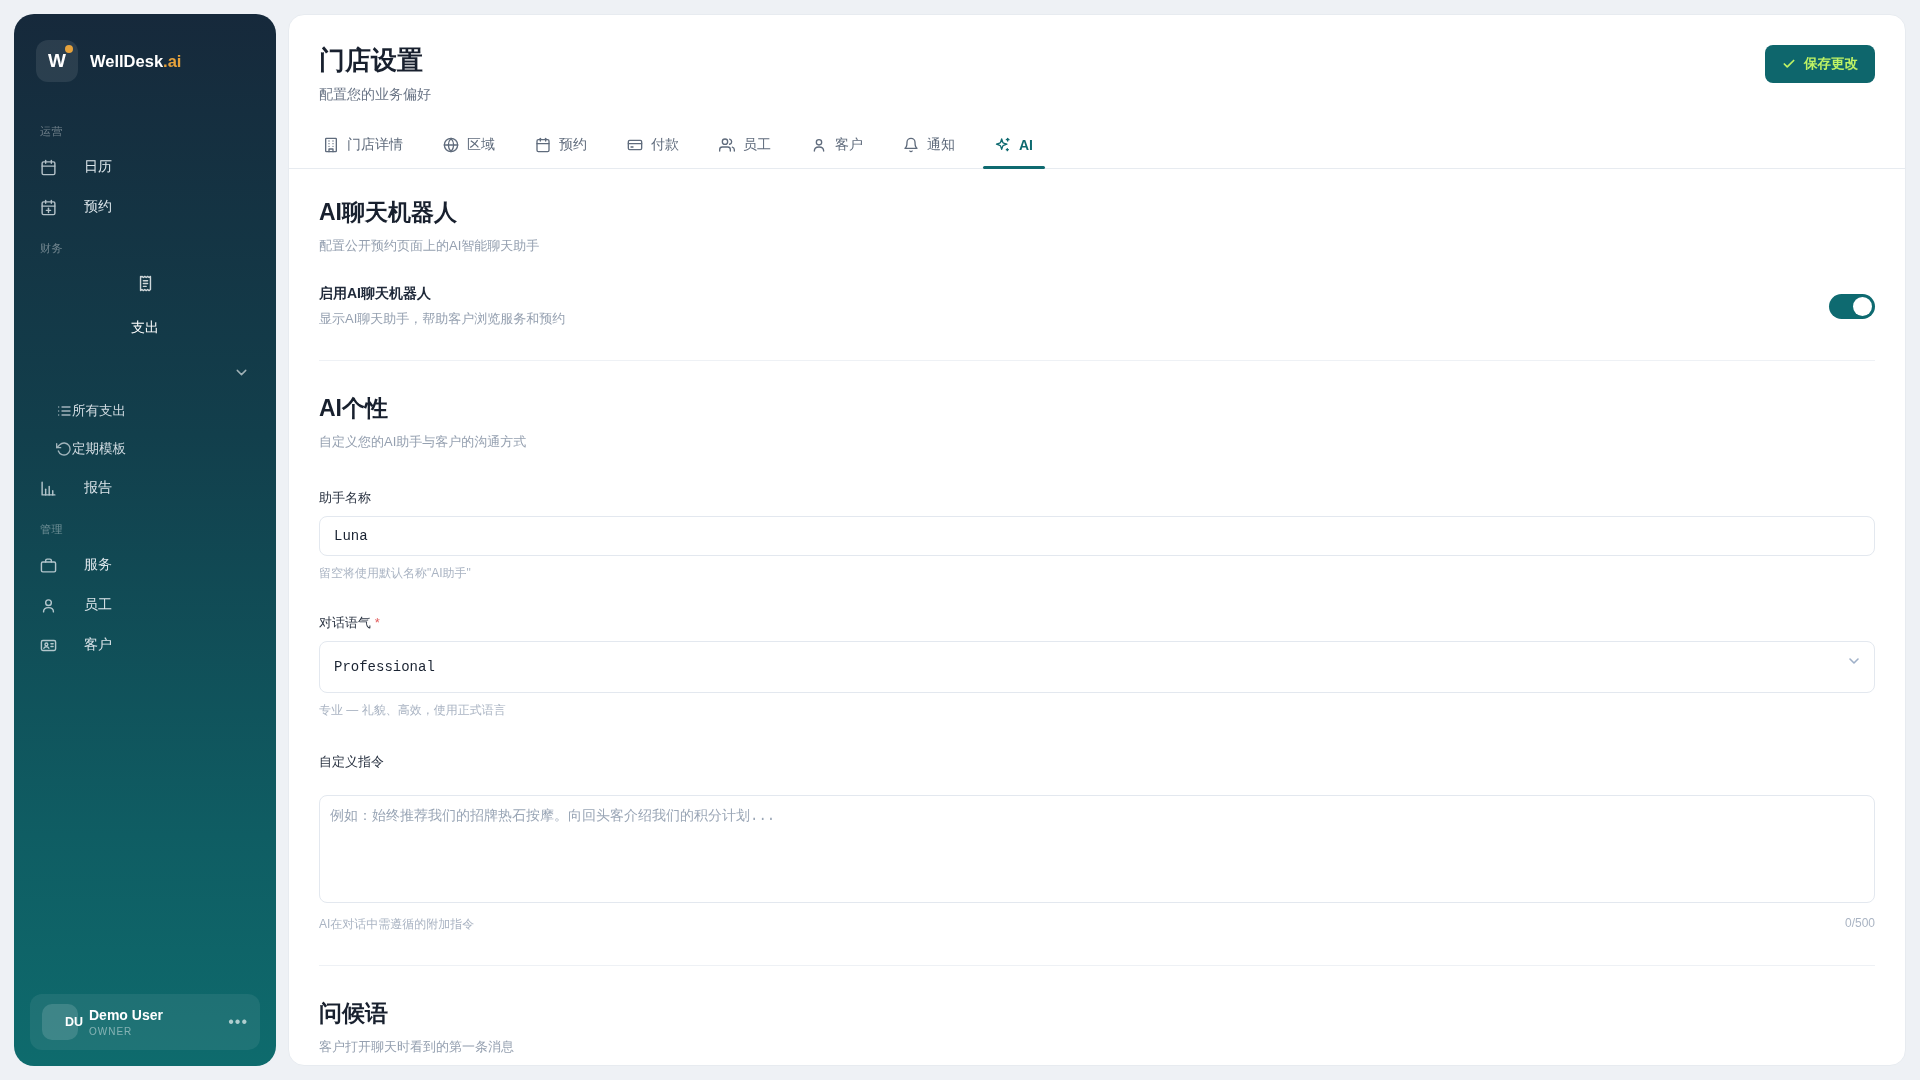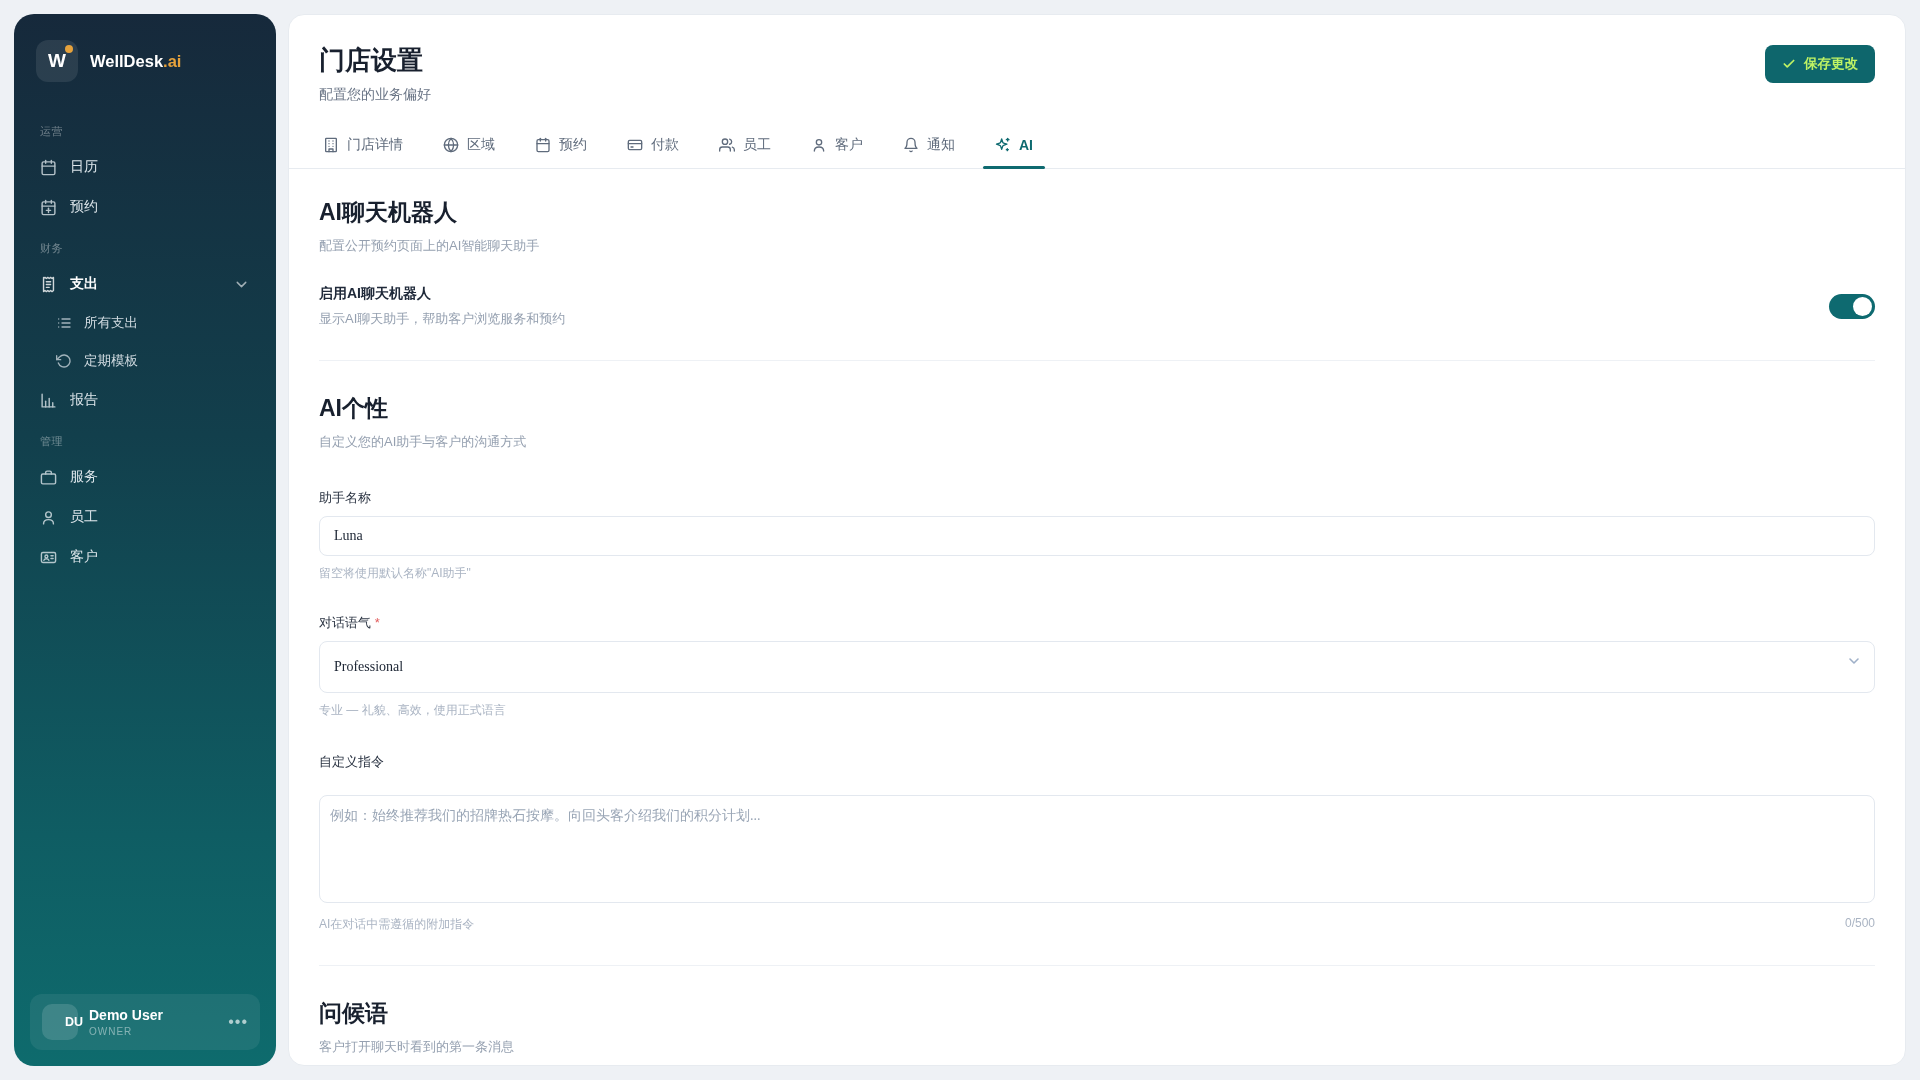--- a/index.html
+++ b/index.html
@@ -28,29 +28,29 @@
     background:rgba(255,255,255,.09);
     display:flex; align-items:center; justify-content:center;
     position:relative; color:#fff; font-weight:bold; font-size:19px;
   }
   .logo-dot { position:absolute; top:5px; right:5px; width:8px; height:8px; border-radius:50%; background:#e6a23c; }
   .brand-name { font-size:16.5px; font-weight:bold; color:#fff; }
   .brand-name .ai { color:#e6a23c; }
 
   .nav-section-label { font-size:11px; color:rgba(255,255,255,.38); margin:14px 10px 8px; letter-spacing:.5px; }
   .nav-item {
-    display:flex; align-items:center; gap:13px;
+    display:flex; align-items:center; gap:27px;
     padding:11px 10px; border-radius:10px;
     font-size:14px; color:#dce5ea; cursor:pointer;
   }
   .nav-item svg { width:17px; height:17px; opacity:.8; flex:0 0 17px; }
-  .nav-item.parent { color:#fff; font-weight:bold; }
+  .nav-item.parent { color:#fff; font-weight:normal;flex-direction:column; }
   .nav-item .chev { margin-left:auto; opacity:.75; }
   .nav-sub {
-    display:flex; align-items:center; gap:12px;
+    display:flex; align-items:center; 
     margin-left:16px; padding:10px 10px; border-radius:10px;
     font-size:13.5px; color:#d2dce2; cursor:pointer;
   }
   .nav-sub svg { width:16px; height:16px; opacity:.75; flex:0 0 16px; }
 
   .user-card {
     margin-top:auto;
     background:rgba(255,255,255,.07);
     border-radius:12px;
     padding:10px 12px;
@@ -117,21 +117,21 @@
     width:19px; height:19px; border-radius:50%; background:#fff;
   }
 
   .divider { height:1px; background:#eef1f5; margin:32px 0; }
 
   .field { margin-top:38px; }
   .field-label { font-size:13px; color:#2a3342; margin-bottom:9px; }
   .req { color:#e25c5c; }
   .text-input, .select-input, .textarea-input {
     width:100%; border:1px solid #e3e8ef; border-radius:8px;
-    font-size:14px; color:#1a2332; font-family:Liberation Serif, serif; background:#fff;
+    font-size:14px; color:#1a2332; font-family:Liberation Mono, monospace; background:#fff;
     outline:none;
   }
   .text-input { height:40px; padding:0 14px; }
   .select-wrap { position:relative; }
   .select-input { height:52px; padding:0 14px; display:flex; align-items:center; cursor:pointer; }
   .select-chev { position:absolute; right:13px; top:12px; color:#9fb0c8; }
   .select-chev svg { width:16px; height:16px; }
   .textarea-input { height:108px; padding:11px 10px; resize:none;margin-top:15px; }
   .textarea-input::placeholder { color:#9aa6b6; }
   .helper { font-size:12px; color:#aab4c3; margin-top:9px; }

